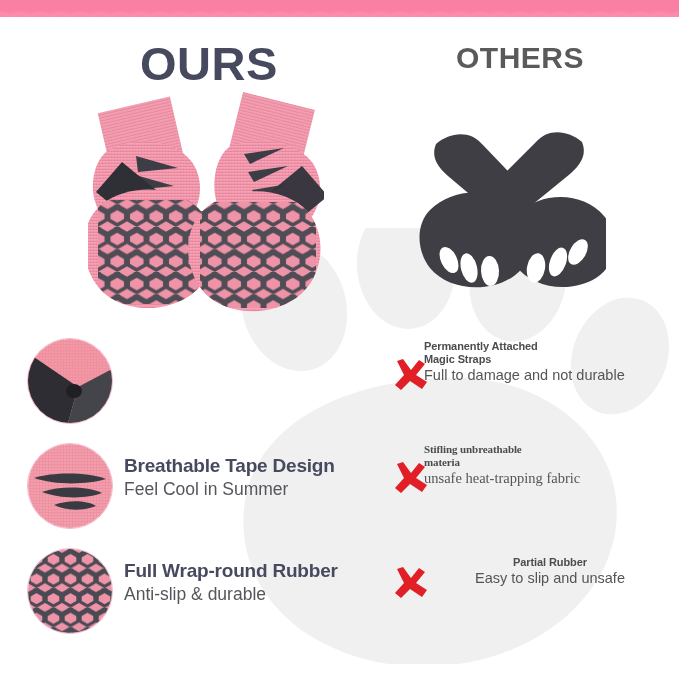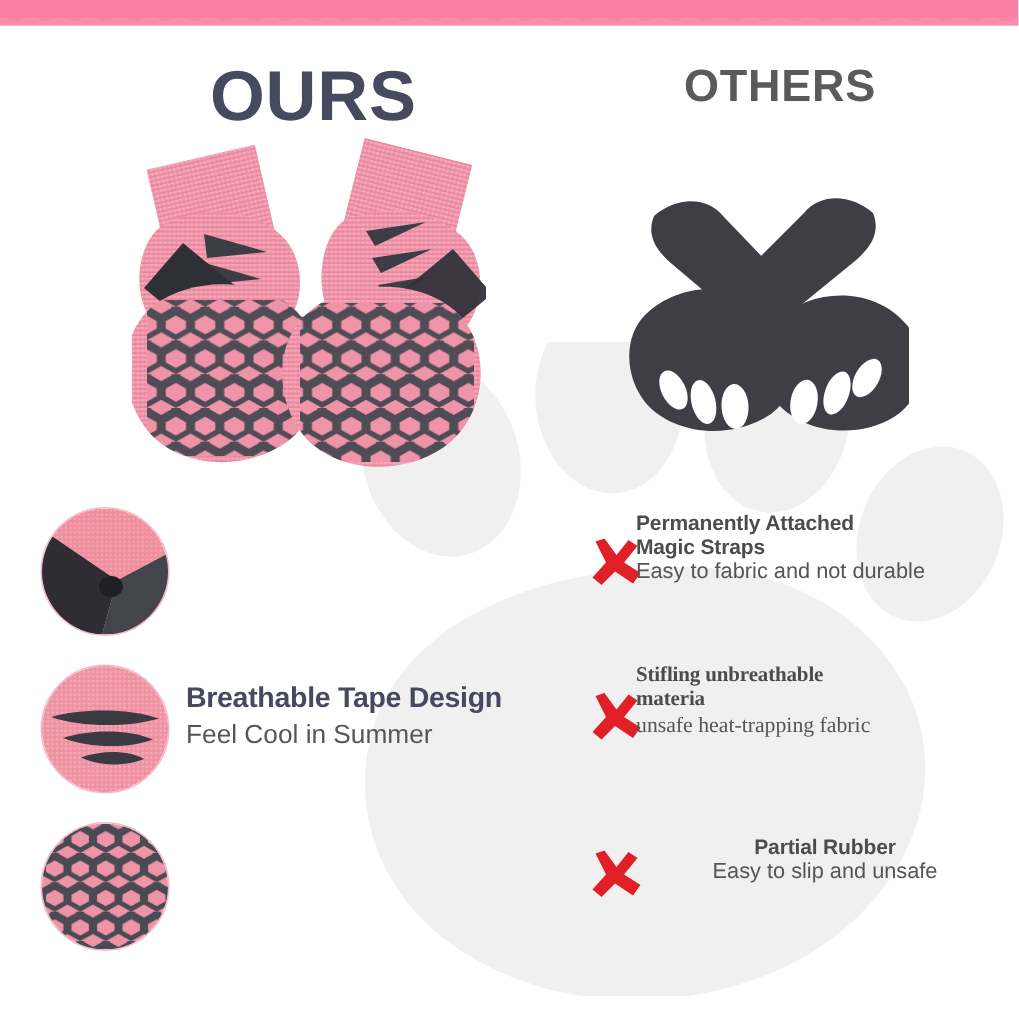--- a/index.html
+++ b/index.html
@@ -63,21 +63,21 @@
   }
   .lt-sub {
     font-size:17.5px; color:#55555c; line-height:1.22;
     margin-top:2px; white-space:pre-line;
   }
 
   .xmark { position:absolute; left:392px; top:26px; width:36px; height:34px; }
 
   .right-txt { position:absolute; left:424px; top:12px; width:252px; }
   .rt-title {
-    font-size:14px; font-weight:700; color:#4c4c4c;
+    font-size:11px; font-weight:700; color:#4c4c4c;
     line-height:1.16; letter-spacing:-.1px;
   }
   .rt-sub { font-size:14.5px; color:#555555; line-height:1.2; margin-top:1px; }
 
   
   #row-1 .left-txt  { top:12px; }
   #row-1 .right-txt { top:10px; }
   #row-1 .xmark     { top:28px; }
   #row-2 .left-txt  { top:20px; }
   #row-2 .right-txt { top:8px;font-family:Liberation Serif, serif;  }
@@ -208,21 +208,21 @@
           <path d="M50 48 L84 30 L84 84 L40 84 Z" fill="#44444b"></path>
           <ellipse cx="46" cy="52" rx="8" ry="7" fill="#1f1f24"></ellipse>
         </svg>
       </div>
       <svg class="xmark" viewBox="0 0 36 34" aria-hidden="true">
         <path d="M5 3 L11 1 L19 12 L27 2 L33 6 L24 17 L35 24 L30 31 L18 23 L9 32 L3 27 L12 17 Z" fill="#e01f26"></path>
       </svg>
       <div class="right-txt">
         <div class="rt-title" style="white-space:pre-line">Permanently Attached
 Magic Straps</div>
-        <div class="rt-sub">Easy to fabric and not durable</div>
+        <div class="rt-sub">Full to damage and not durable</div>
       </div>
     </div>
 
     <div class="row" id="row-2">
       <div class="thumb">
         <svg width="84" height="84" viewBox="0 0 84 84" aria-hidden="true">
           <defs>
             <pattern id="k2" width="3" height="3" patternUnits="userSpaceOnUse">
               <rect width="3" height="3" fill="#f094a4"></rect>
               <circle cx="1" cy="1" r=".6" fill="#fff" opacity=".38"></circle>
@@ -256,20 +256,24 @@
             <pattern id="h3" width="17" height="19.6" patternUnits="userSpaceOnUse">
               <rect width="17" height="19.6" fill="#ef93a9"></rect>
               <path d="M8.5 1 L15.9 5.2 L15.9 13.6 L8.5 17.8 L1.1 13.6 L1.1 5.2 Z" fill="none" stroke="#4a4a52" stroke-width="3.2"></path>
               <path d="M0 -8.8 L7.4 -4.6 L7.4 3.8 L0 8 L-7.4 3.8 L-7.4 -4.6 Z" fill="none" stroke="#4a4a52" stroke-width="3.2"></path>
               <path d="M17 -8.8 L24.4 -4.6 L24.4 3.8 L17 8 L9.6 3.8 L9.6 -4.6 Z" fill="none" stroke="#4a4a52" stroke-width="3.2"></path>
             </pattern>
           </defs>
           <rect width="84" height="84" fill="url(#h3)"></rect>
         </svg>
       </div>
+      <div class="left-txt">
+        <div class="lt-title">Full Wrap-round Rubber</div>
+        <div class="lt-sub">Anti-slip &amp; durable</div>
+      </div>
       <svg class="xmark" viewBox="0 0 36 34" aria-hidden="true">
         <path d="M5 3 L11 1 L19 12 L27 2 L33 6 L24 17 L35 24 L30 31 L18 23 L9 32 L3 27 L12 17 Z" fill="#e01f26"></path>
       </svg>
       <div class="right-txt">
         <div class="rt-title" style="white-space:pre-line">Partial Rubber</div>
         <div class="rt-sub">Easy to slip and unsafe</div>
       </div>
     </div>
 
   </div>

